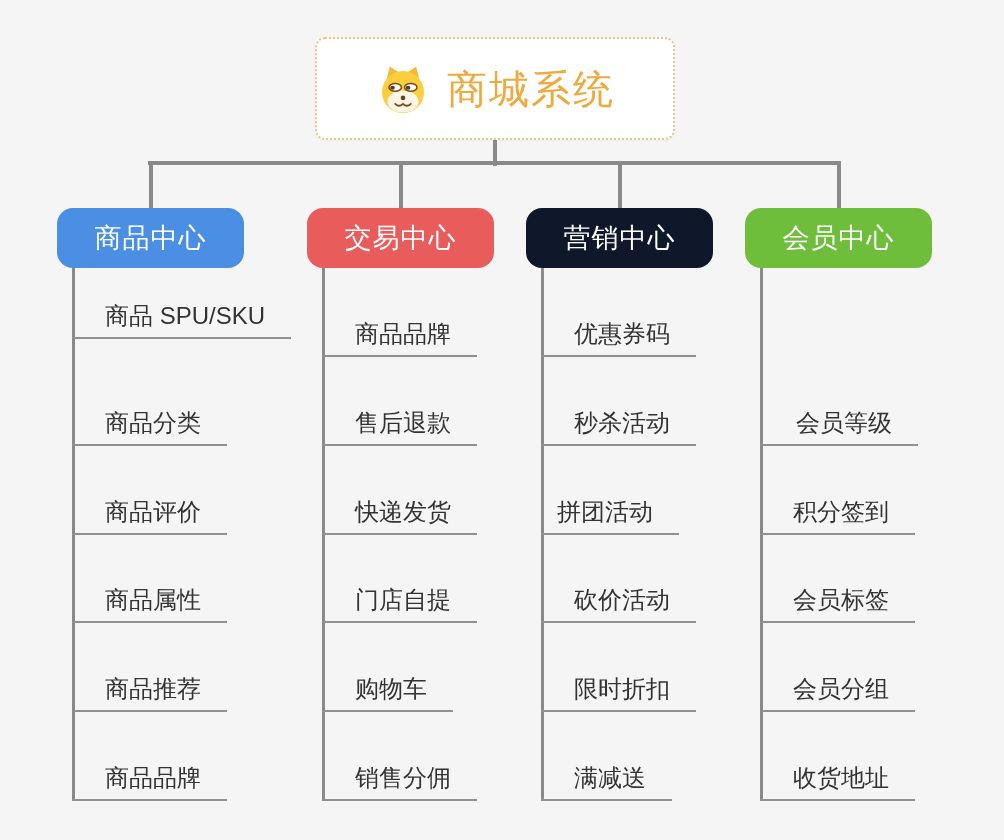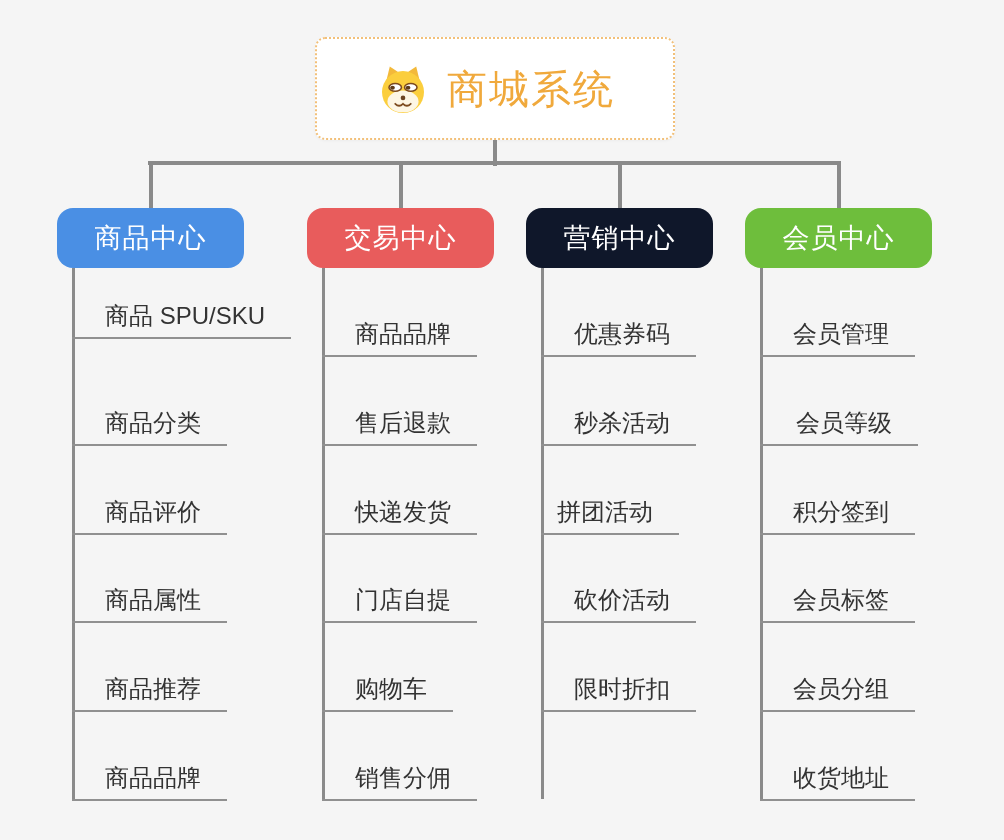--- a/index.html
+++ b/index.html
@@ -108,28 +108,28 @@
     <div class="line drop"></div>
     <div class="branch-header" style="background: #0f172a;">
       <span>营销中心</span>
     </div>
     <div class="line spine" style="height: 531px;"></div>
   <div class="leaf" style="top: 109px;">优惠券码</div>
         <div class="leaf" style="top: 198px;">秒杀活动</div>
         <div class="leaf" style="top: 287px; padding-left: 16px;">拼团活动</div>
         <div class="leaf" style="top: 375px;">砍价活动</div>
         <div class="leaf" style="top: 464px;">限时折扣</div>
+        <div class="leaf" style="top: 553px;">满减送</div>
       </div>
       <div class="branch" style="left: 745px;">
     <div class="line drop"></div>
     <div class="branch-header" style="background: rgb(110, 190, 60);">
       <span>会员中心</span>
     </div>
     <div class="line spine" style="height: 531px;"></div>
-  <div class="leaf" style="top: 109px;">会员管理</div>
         <div class="leaf" style="top: 198px; padding-left: 36px;">会员等级</div>
         <div class="leaf" style="top: 287px;">积分签到</div>
         <div class="leaf" style="top: 375px;">会员标签</div>
         <div class="leaf" style="top: 464px;">会员分组</div>
         <div class="leaf" style="top: 553px;">收货地址</div>
       </div>
     </div>
 </div>
 
 </body></html>

